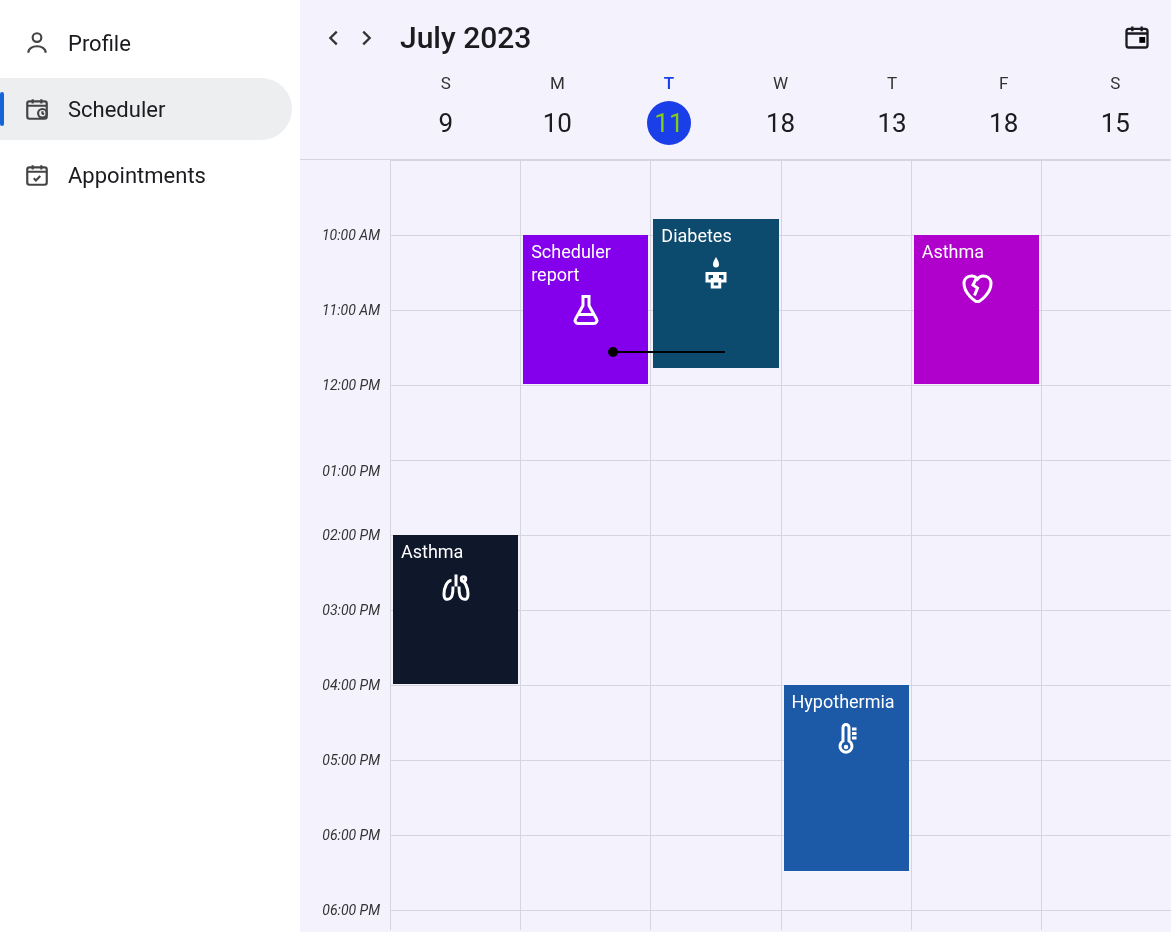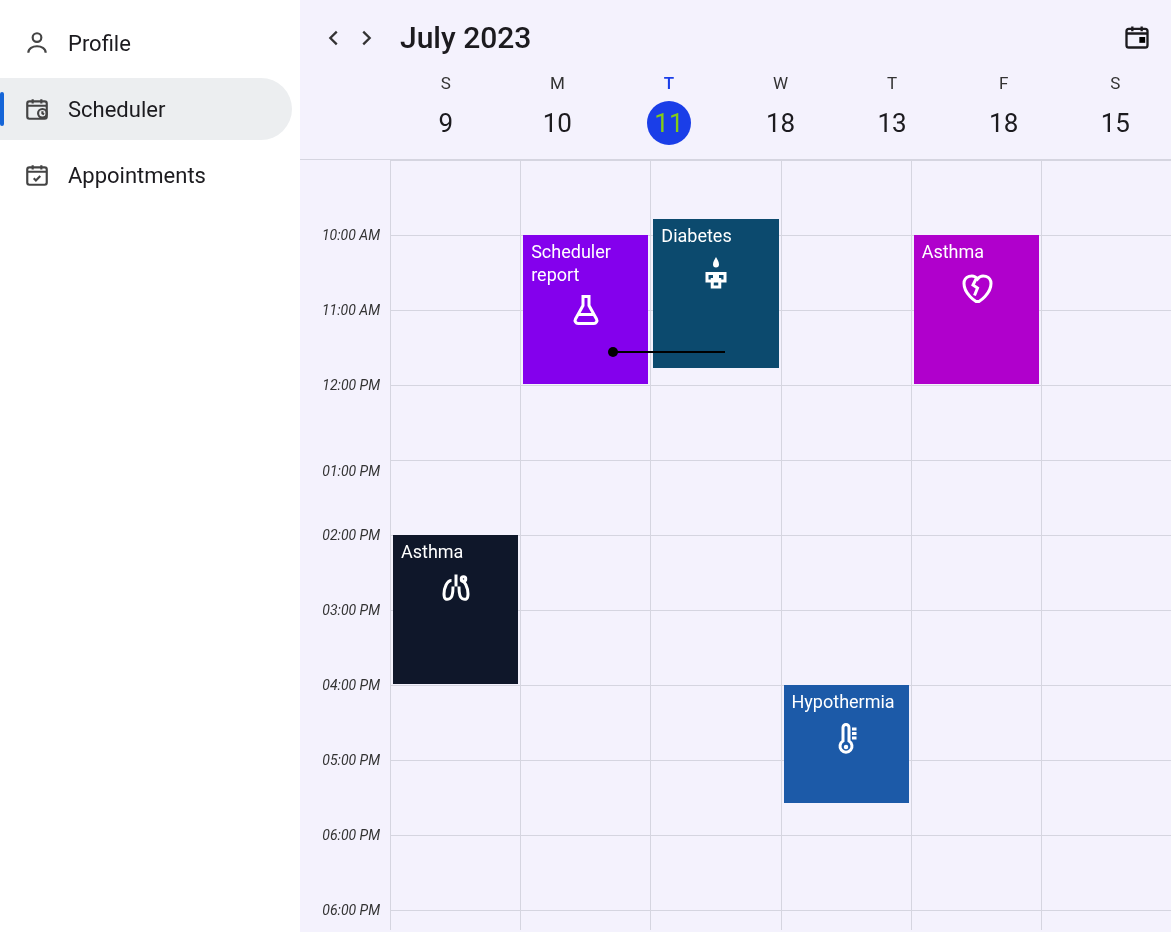--- a/index.html
+++ b/index.html
@@ -276,21 +276,21 @@
             <div class="hour-line" style="top: 75px;"></div>
             <div class="hour-line" style="top: 150px;"></div>
             <div class="hour-line" style="top: 225px;"></div>
             <div class="hour-line" style="top: 300px;"></div>
             <div class="hour-line" style="top: 375px;"></div>
             <div class="hour-line" style="top: 450px;"></div>
             <div class="hour-line" style="top: 525px;"></div>
             <div class="hour-line" style="top: 600px;"></div>
             <div class="hour-line" style="top: 675px;"></div>
             <div class="hour-line" style="top: 750px;"></div>
-            <div class="event" style="background: rgb(28, 90, 168); top: 525px; height: 118px;">
+            <div class="event" style="background: rgb(28, 90, 168); top: 525px; height: 186px;">
               <div class="event-title">Hypothermia</div>
               <div class="event-icon">
                 <svg>
                   <use href="#ico-thermometer"></use>
                 </svg>
               </div>
             </div>
           </div>
           <div class="col">
             <div class="hour-line" style="top: 0px;"></div>

